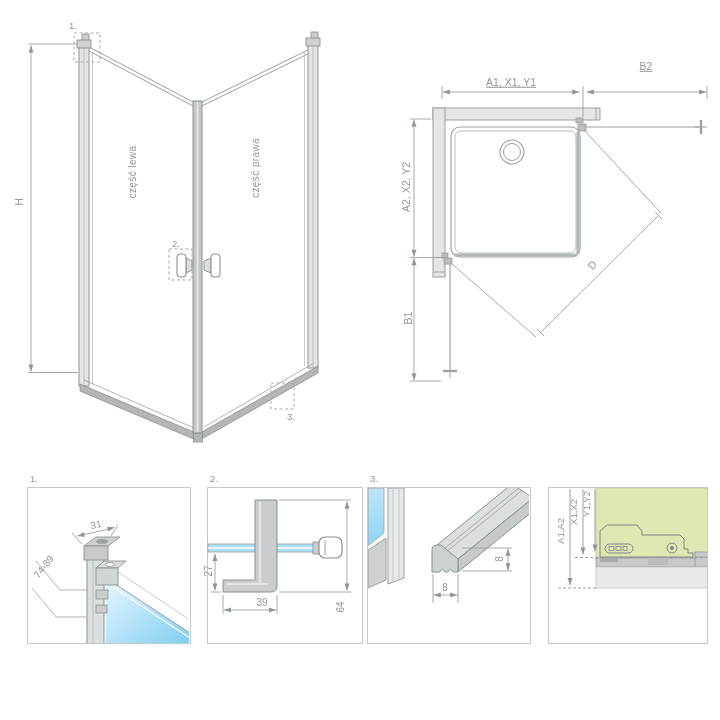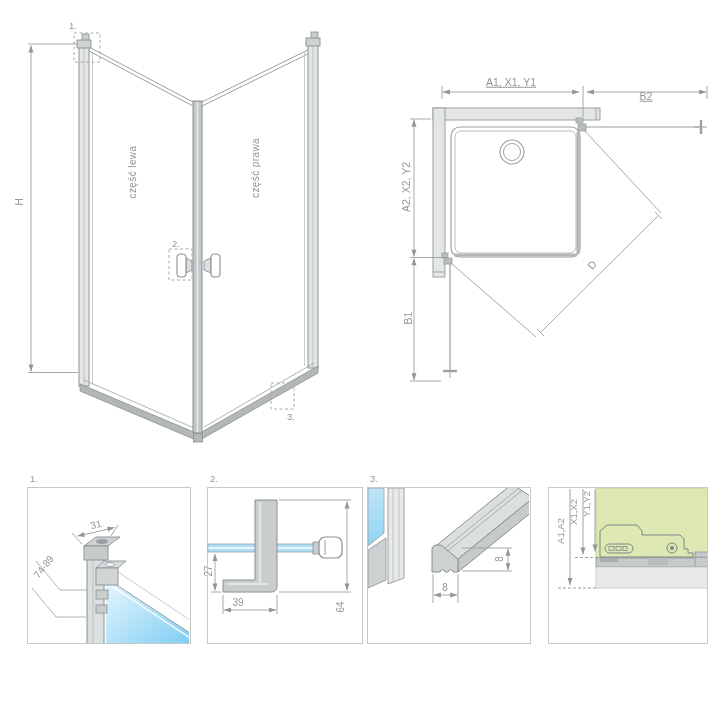--- a/index.html
+++ b/index.html
@@ -280,34 +280,34 @@
 </svg>
 
 <div class="lbl" style="left:20px;top:202px;transform:translate(-50%,-50%) rotate(-90deg);">H</div>
 <div class="lbl" style="left:133px;top:172px;transform:translate(-50%,-50%) rotate(-90deg);letter-spacing:.4px;">część lewa</div>
 <div class="lbl" style="left:256px;top:168px;transform:translate(-50%,-50%) rotate(-90deg);letter-spacing:.4px;">część prawa</div>
 <div class="lbl sm" style="left:73px;top:26px;transform:translate(-50%,-50%);">1.</div>
 <div class="lbl sm" style="left:176px;top:244px;transform:translate(-50%,-50%);">2.</div>
 <div class="lbl sm" style="left:291px;top:417px;transform:translate(-50%,-50%);">3.</div>
 
 <div class="lbl big" style="left:511px;top:82px;transform:translate(-50%,-50%);text-decoration:underline;">A1, X1, Y1</div>
-<div class="lbl big" style="left:646px;top:96px;transform:translate(-50%,-50%);text-decoration:underline;">B2</div>
+<div class="lbl big" style="left:646px;top:66px;transform:translate(-50%,-50%);text-decoration:underline;">B2</div>
 <div class="lbl big" style="left:406px;top:187px;transform:translate(-50%,-50%) rotate(-90deg);">A2, X2, Y2</div>
 <div class="lbl big" style="left:408px;top:318px;transform:translate(-50%,-50%) rotate(-90deg);">B1</div>
 <div class="lbl big" style="left:592px;top:265px;transform:translate(-50%,-50%) rotate(-50deg);">D</div>
 
 <div class="lbl sm" style="left:34px;top:479px;transform:translate(-50%,-50%);">1.</div>
 <div class="lbl sm" style="left:214px;top:479px;transform:translate(-50%,-50%);">2.</div>
 <div class="lbl sm" style="left:374px;top:479px;transform:translate(-50%,-50%);">3.</div>
 
 <div class="lbl" style="left:96px;top:525px;transform:translate(-50%,-50%) rotate(-13deg);">31</div>
 <div class="lbl" style="left:44px;top:567px;transform:translate(-50%,-50%) rotate(-52deg);">74-89</div>
 
 <div class="lbl" style="left:209px;top:571px;transform:translate(-50%,-50%) rotate(-90deg);">27</div>
-<div class="lbl" style="left:238px;top:603px;transform:translate(-50%,-50%);">39</div>
+<div class="lbl" style="left:262px;top:603px;transform:translate(-50%,-50%);">39</div>
 <div class="lbl" style="left:341px;top:607px;transform:translate(-50%,-50%) rotate(-90deg);">64</div>
 
 <div class="lbl" style="left:500px;top:559px;transform:translate(-50%,-50%) rotate(-90deg);">8</div>
 <div class="lbl" style="left:445px;top:588px;transform:translate(-50%,-50%);">8</div>
 
 <div class="lbl sm" style="left:561px;top:531px;transform:translate(-50%,-50%) rotate(-90deg);">A1,A2</div>
 <div class="lbl sm" style="left:574px;top:512px;transform:translate(-50%,-50%) rotate(-90deg);">X1,X2</div>
 <div class="lbl sm" style="left:587px;top:504px;transform:translate(-50%,-50%) rotate(-90deg);">Y1,Y2</div>
 
 </div>

